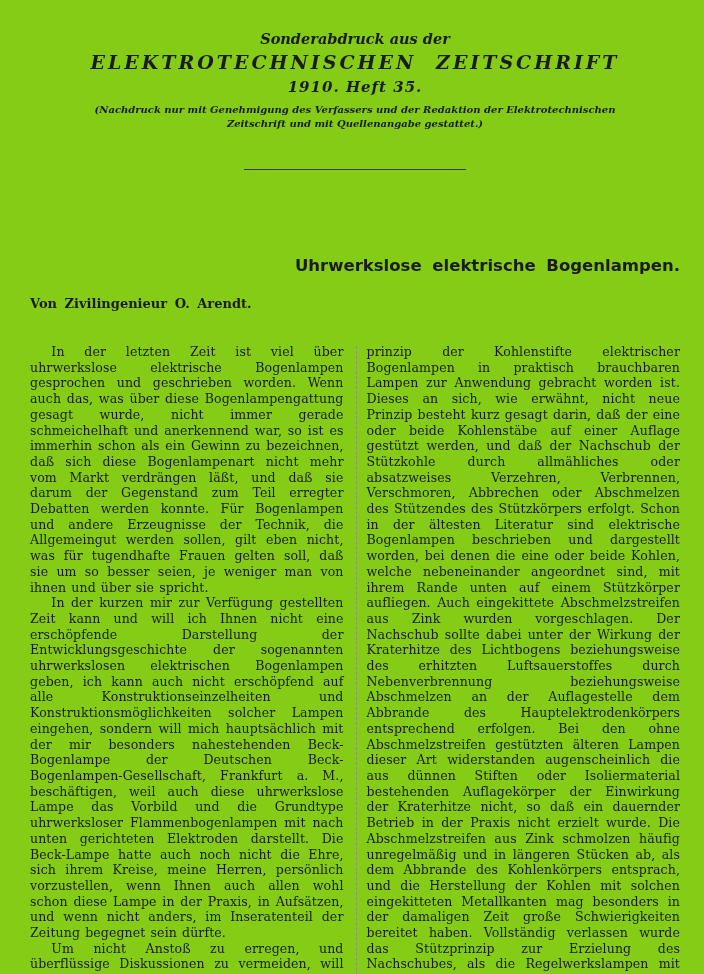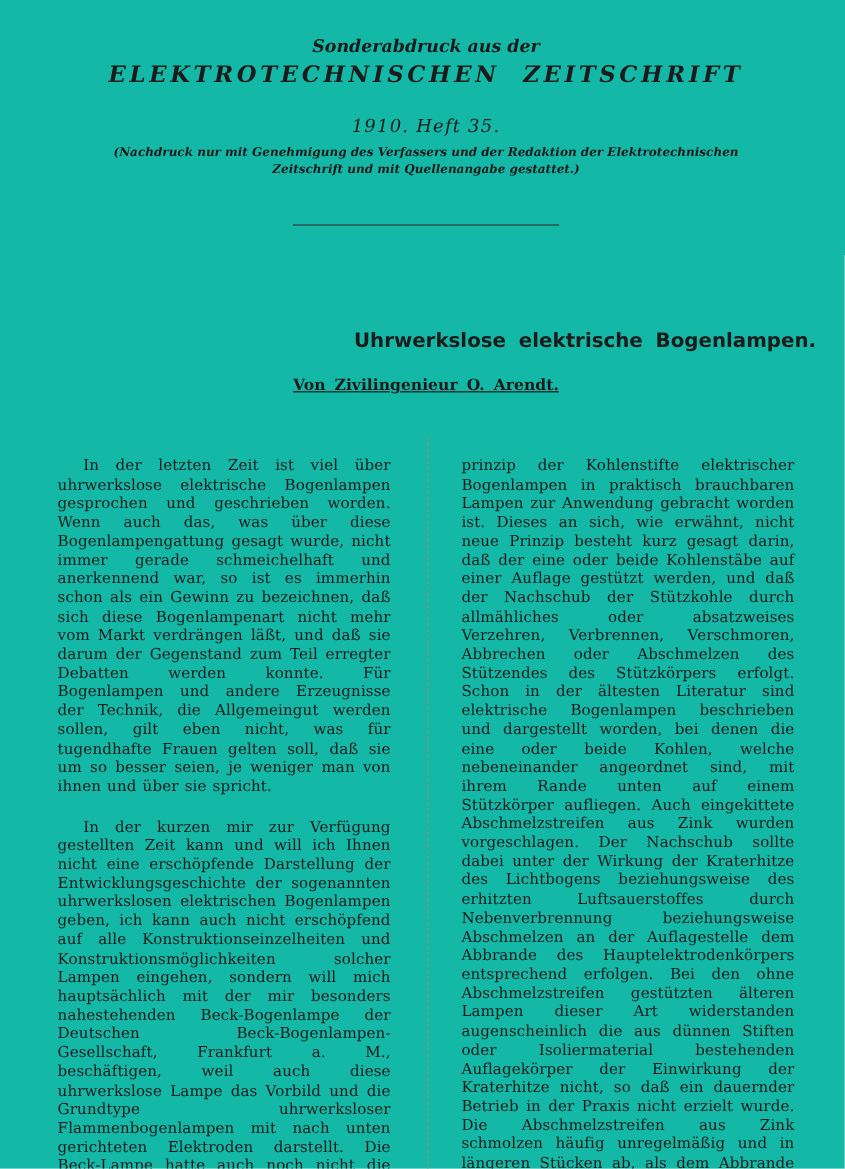--- a/index.html
+++ b/index.html
@@ -1,39 +1,39 @@
 <!DOCTYPE html>
 <html lang="de"><head>
 <meta charset="utf-8">
 <style>
   html, body { margin: 0; padding: 0; background: #ffffff; }
   .page {
     position: relative;
     width: 704px;
     height: 974px;
     margin: 0 auto;
-    background: #14b8a6;
+    background: #84cc16;
     color: #1b1b1b;
     font-family: "DejaVu Serif", serif;
     box-sizing: border-box;
     padding: 30px 24px 20px 30px;
     overflow: hidden;
   }
   
   .masthead { text-align: center; font-style: italic; }
   .series-line  { font-size: 14.5px; font-weight: bold; }
   .journal-name {
     font-size: 19px;
     font-weight: bold;
     letter-spacing: 3px;
     word-spacing: 10px;
     margin-top: 4px;
     white-space: nowrap;
   }
-  .issue-line { font-size: 15px; font-weight: normal; margin-top: 23px; letter-spacing: 1px; }
+  .issue-line { font-size: 15px; font-weight: bold; margin-top: 5px; letter-spacing: 1px; }
   .reprint-note {
     font-size: 10px;
     line-height: 1.35;
     margin: 7px auto 0;
     max-width: 575px;
     font-weight: bold;
   }
   
   .mid-rule {
     width: 222px;
@@ -46,37 +46,36 @@
     font-family: "DejaVu Sans", sans-serif;
     font-size: 16.5px;
     font-weight: bold;
     text-align: right;
     word-spacing: 5px;
     margin: 86px 0 0 0;
   }
   .article-byline {
     font-size: 13px;
     font-weight: bold;
-    text-align: center;
+    text-align: left;
     word-spacing: 3px;
     margin-top: 21px;
-    text-decoration: underline;
   }
   
   .columns { display: flex; margin-top: 33px; }
   .col {
     flex: 1 1 0;
     text-align: justify;
     font-size: 12.55px;
     line-height: 15.7px;
     letter-spacing: 0.1px;
     word-spacing: 1px;
     hyphens: auto;
   }
-  .col p { margin: 18px; }
+  .col p { margin: 0; }
   .col p.indent { text-indent: 1.7em; }
   .col-divider {
     flex: 0 0 0px;
     border-left: 1px dashed #8f8f8c;
     margin: 2px 10px 30px 12px;
   }
 </style>
 </head>
 <body>
 

